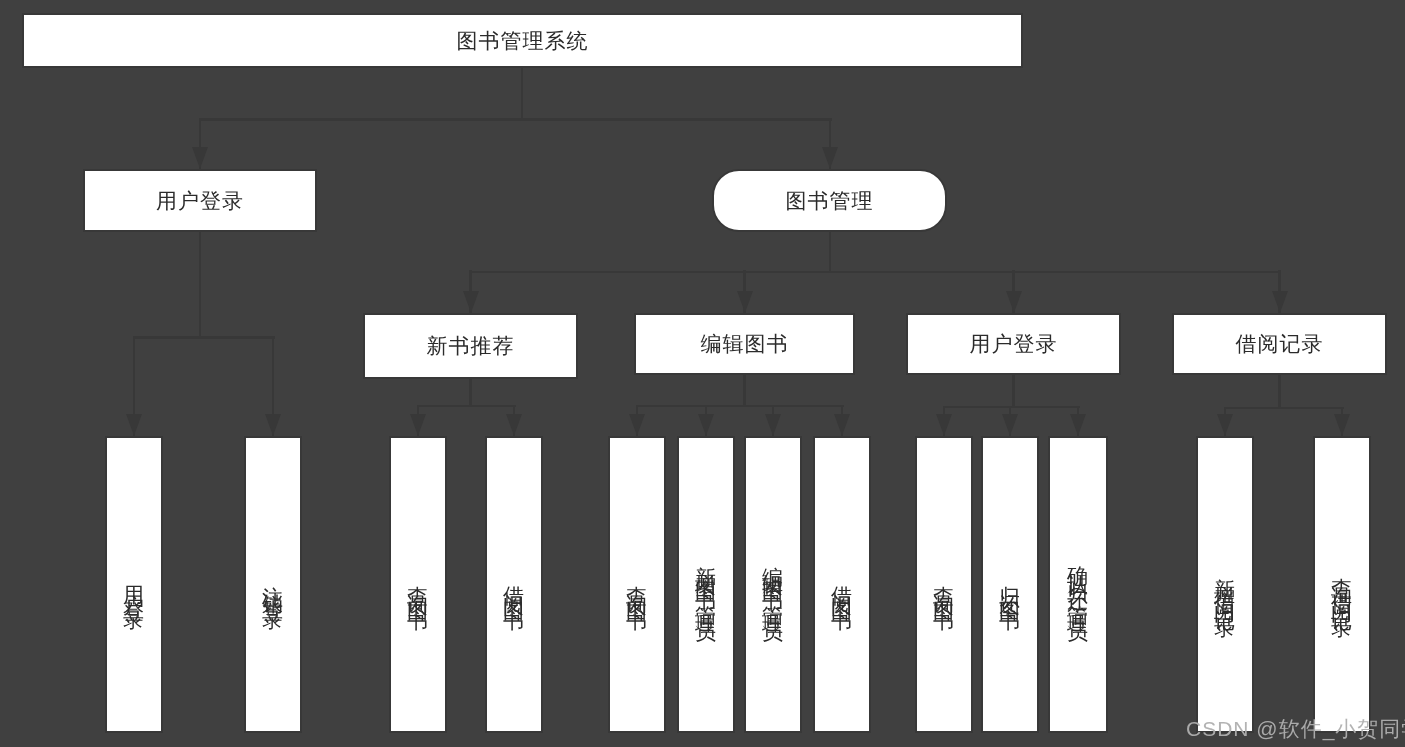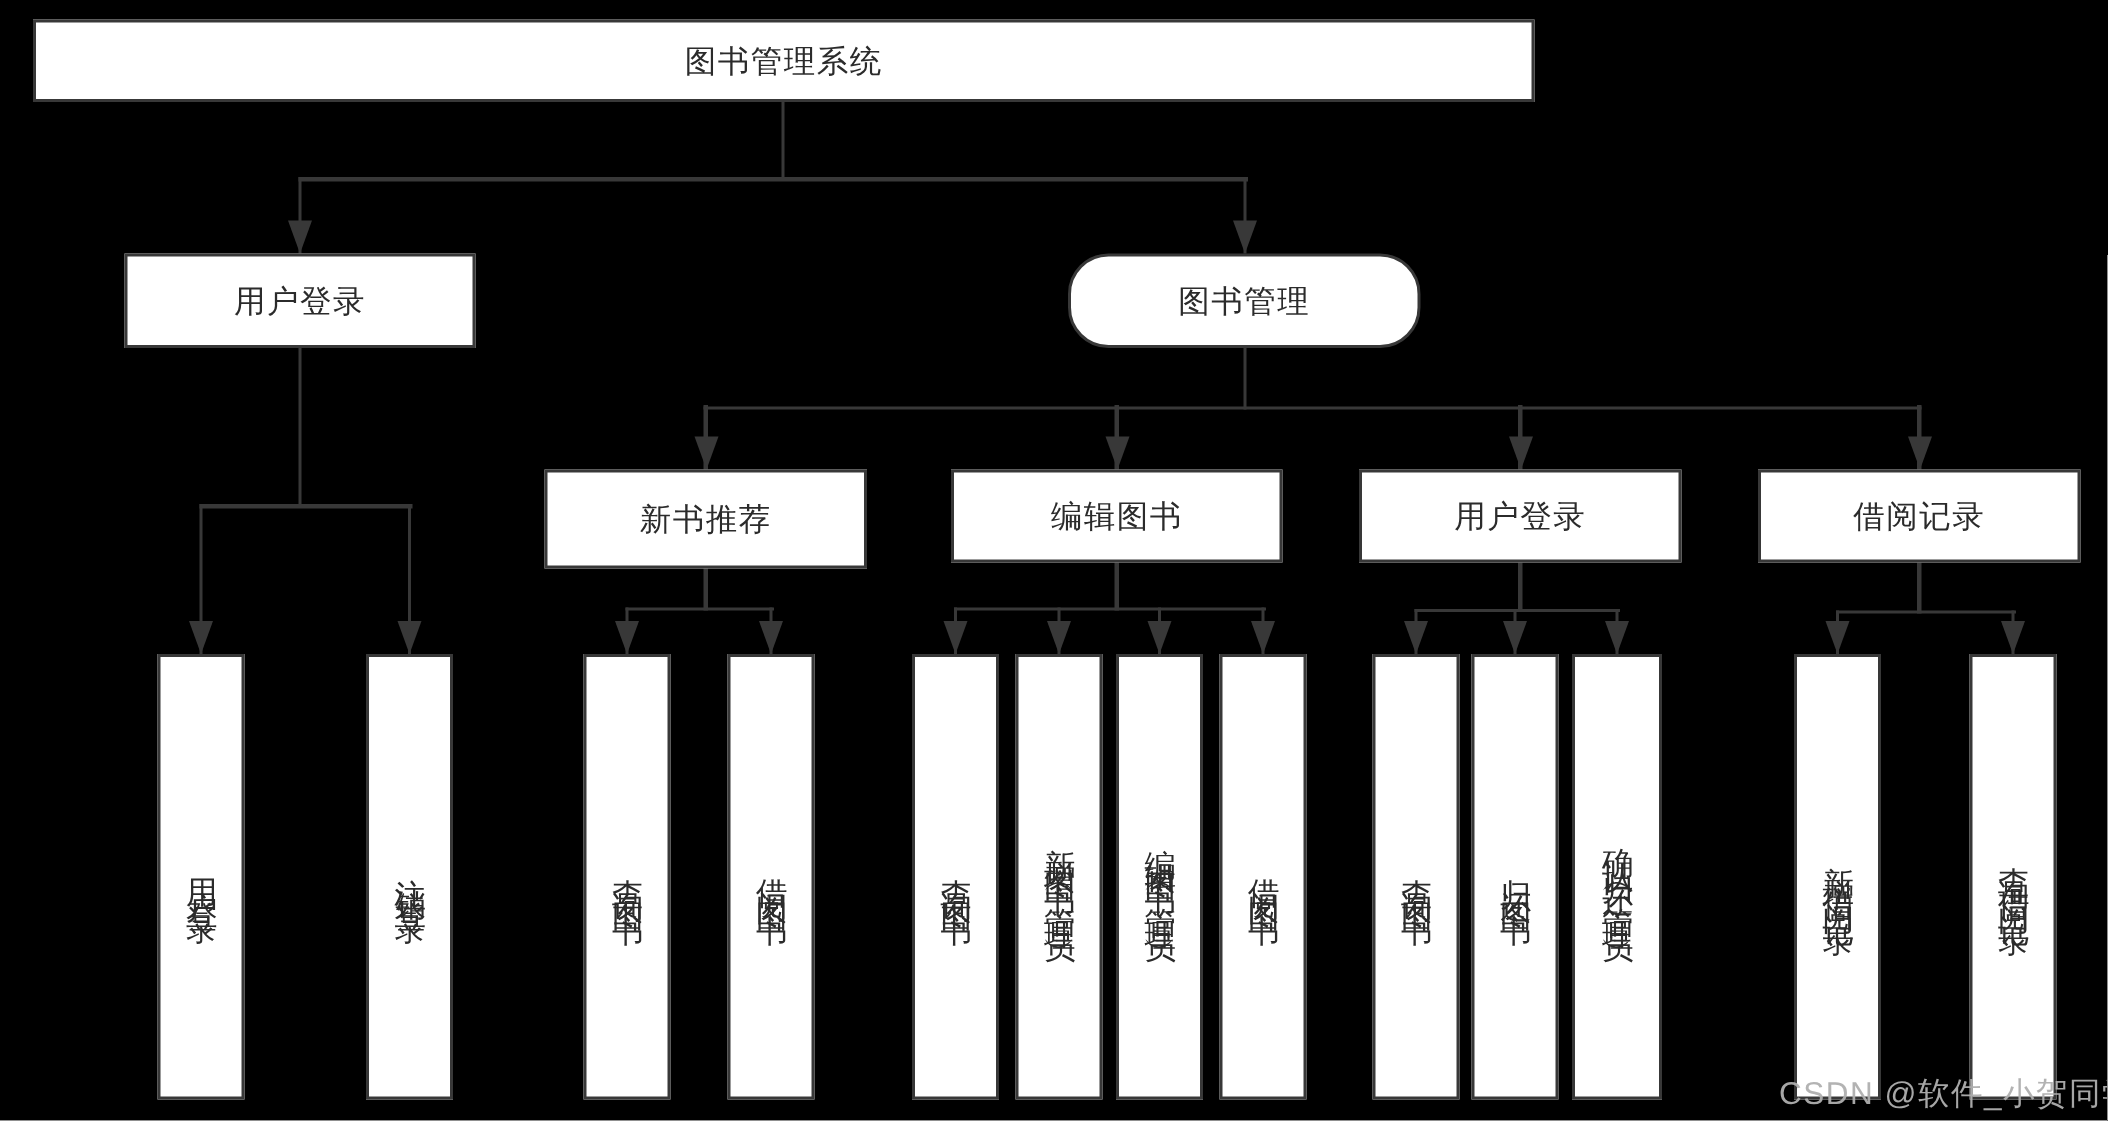--- a/index.html
+++ b/index.html
@@ -1,19 +1,19 @@
 <!DOCTYPE html>
 <html><head>
 <meta charset="utf-8">
 <style>
   html,body{margin:0;padding:0;background:#ffffff;}
   #stage{
     position:relative;
     width:1405px;height:747px;
-    background:#000000;
+    background:#404040;
     font-family:"Liberation Sans","DejaVu Sans",sans-serif;
     overflow:hidden;
   }
   .box{
     position:absolute;
     box-sizing:border-box;
     background:#ffffff;
     border:2px solid #383838;
     display:flex;
     align-items:center;

